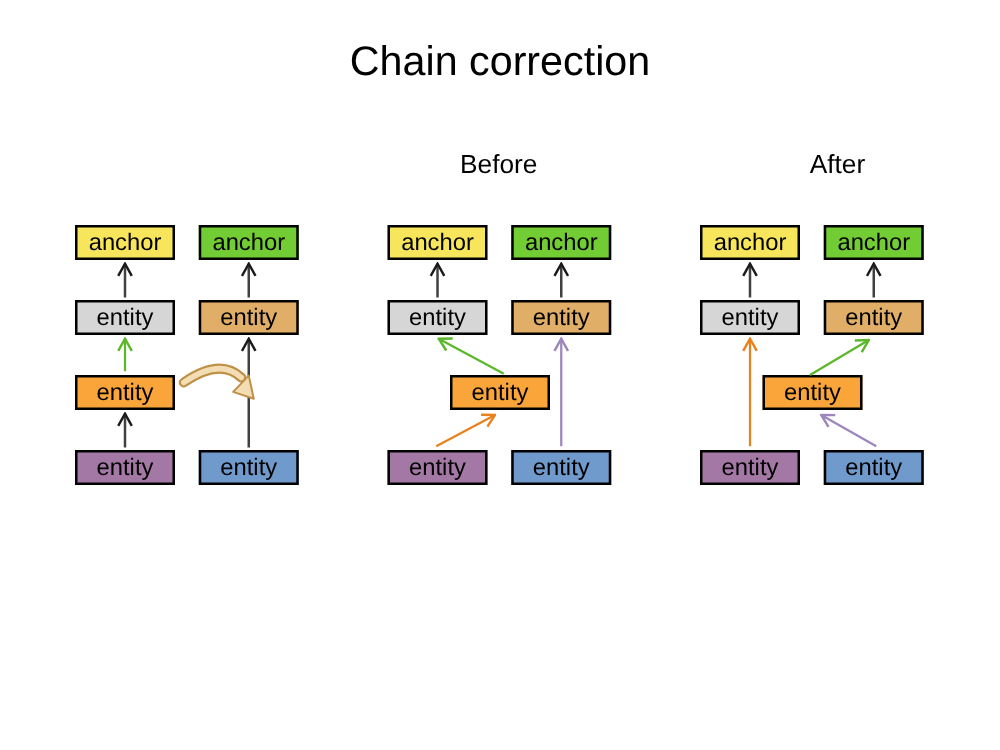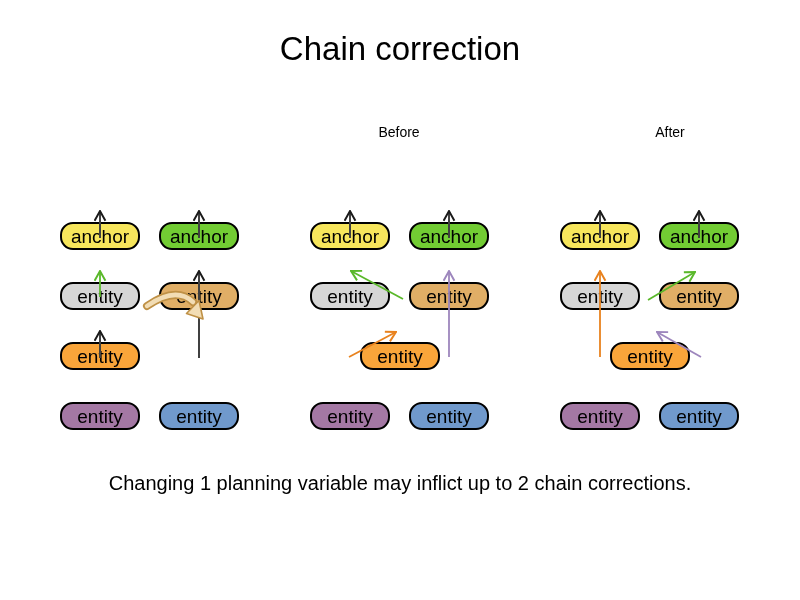--- a/index.html
+++ b/index.html
@@ -1,25 +1,25 @@
 <!DOCTYPE html>
 <html><head>
 <meta charset="utf-8">
 <style>
   html,body{margin:0;padding:0;background:#ffffff;}
   body{width:800px;height:600px;font-family:"Liberation Sans",sans-serif;color:#000;}
   .stage{position:relative;width:800px;height:524px;overflow:hidden;background:#fff;}
   .title{position:absolute;left:0;right:0;top:30px;text-align:center;font-size:33px;line-height:38px;}
-  .heading{position:absolute;top:120px;font-size:14px;line-height:24px;transform:translateX(-50%);}
+  .heading{position:absolute;top:120px;font-size:21px;line-height:24px;transform:translateX(-50%);}
   .heading.before{left:399px;}
   .heading.after{left:650px;margin-left:20px;}
   .caption{position:absolute;left:0;right:0;top:470px;text-align:center;font-size:20px;line-height:26px;}
   .box{position:absolute;width:80px;height:28px;box-sizing:border-box;border:2px solid #000;
-       border-radius:13px;display:flex;align-items:center;justify-content:center;
-       font-size:19px;line-height:19px;margin-top:42px;}
+       border-radius:0;display:flex;align-items:center;justify-content:center;
+       font-size:19px;line-height:19px;}
   .c-yellow{background:#f7e65c;}
   .c-green{background:#72cc33;}
   .c-gray{background:#d6d6d6;}
   .c-tan{background:#e0ae66;}
   .c-orange{background:#f9a53a;}
   .c-purple{background:#a478a4;}
   .c-blue{background:#7099cc;}
   svg.arrows{position:absolute;left:0;top:0;pointer-events:none;}
 </style>
 </head>
@@ -89,15 +89,14 @@
     <line x1="349" y1="357" x2="396" y2="332" stroke="#e8821e" stroke-width="1.8" marker-end="url(#head-orange)"></line>
     <line x1="449" y1="357" x2="449" y2="271" stroke="#9d86bd" stroke-width="1.8" marker-end="url(#head-violet)"></line>
 
     <line x1="600" y1="238" x2="600" y2="211" stroke="#404040" stroke-width="2" marker-end="url(#head-dark)"></line>
     <line x1="699" y1="238" x2="699" y2="211" stroke="#404040" stroke-width="2" marker-end="url(#head-dark)"></line>
     <line x1="600" y1="357" x2="600" y2="271" stroke="#e8821e" stroke-width="1.8" marker-end="url(#head-orange)"></line>
     <line x1="648" y1="300" x2="695" y2="272" stroke="#5ab82a" stroke-width="1.8" marker-end="url(#head-green)"></line>
     <line x1="701" y1="357" x2="657" y2="332" stroke="#9d86bd" stroke-width="1.8" marker-end="url(#head-violet)"></line>
   </svg>
 
-  <div class="caption">Changing 1 planning variable may inflict up to 2 chain corrections.</div>
 
 </div>
 
 </body></html>

